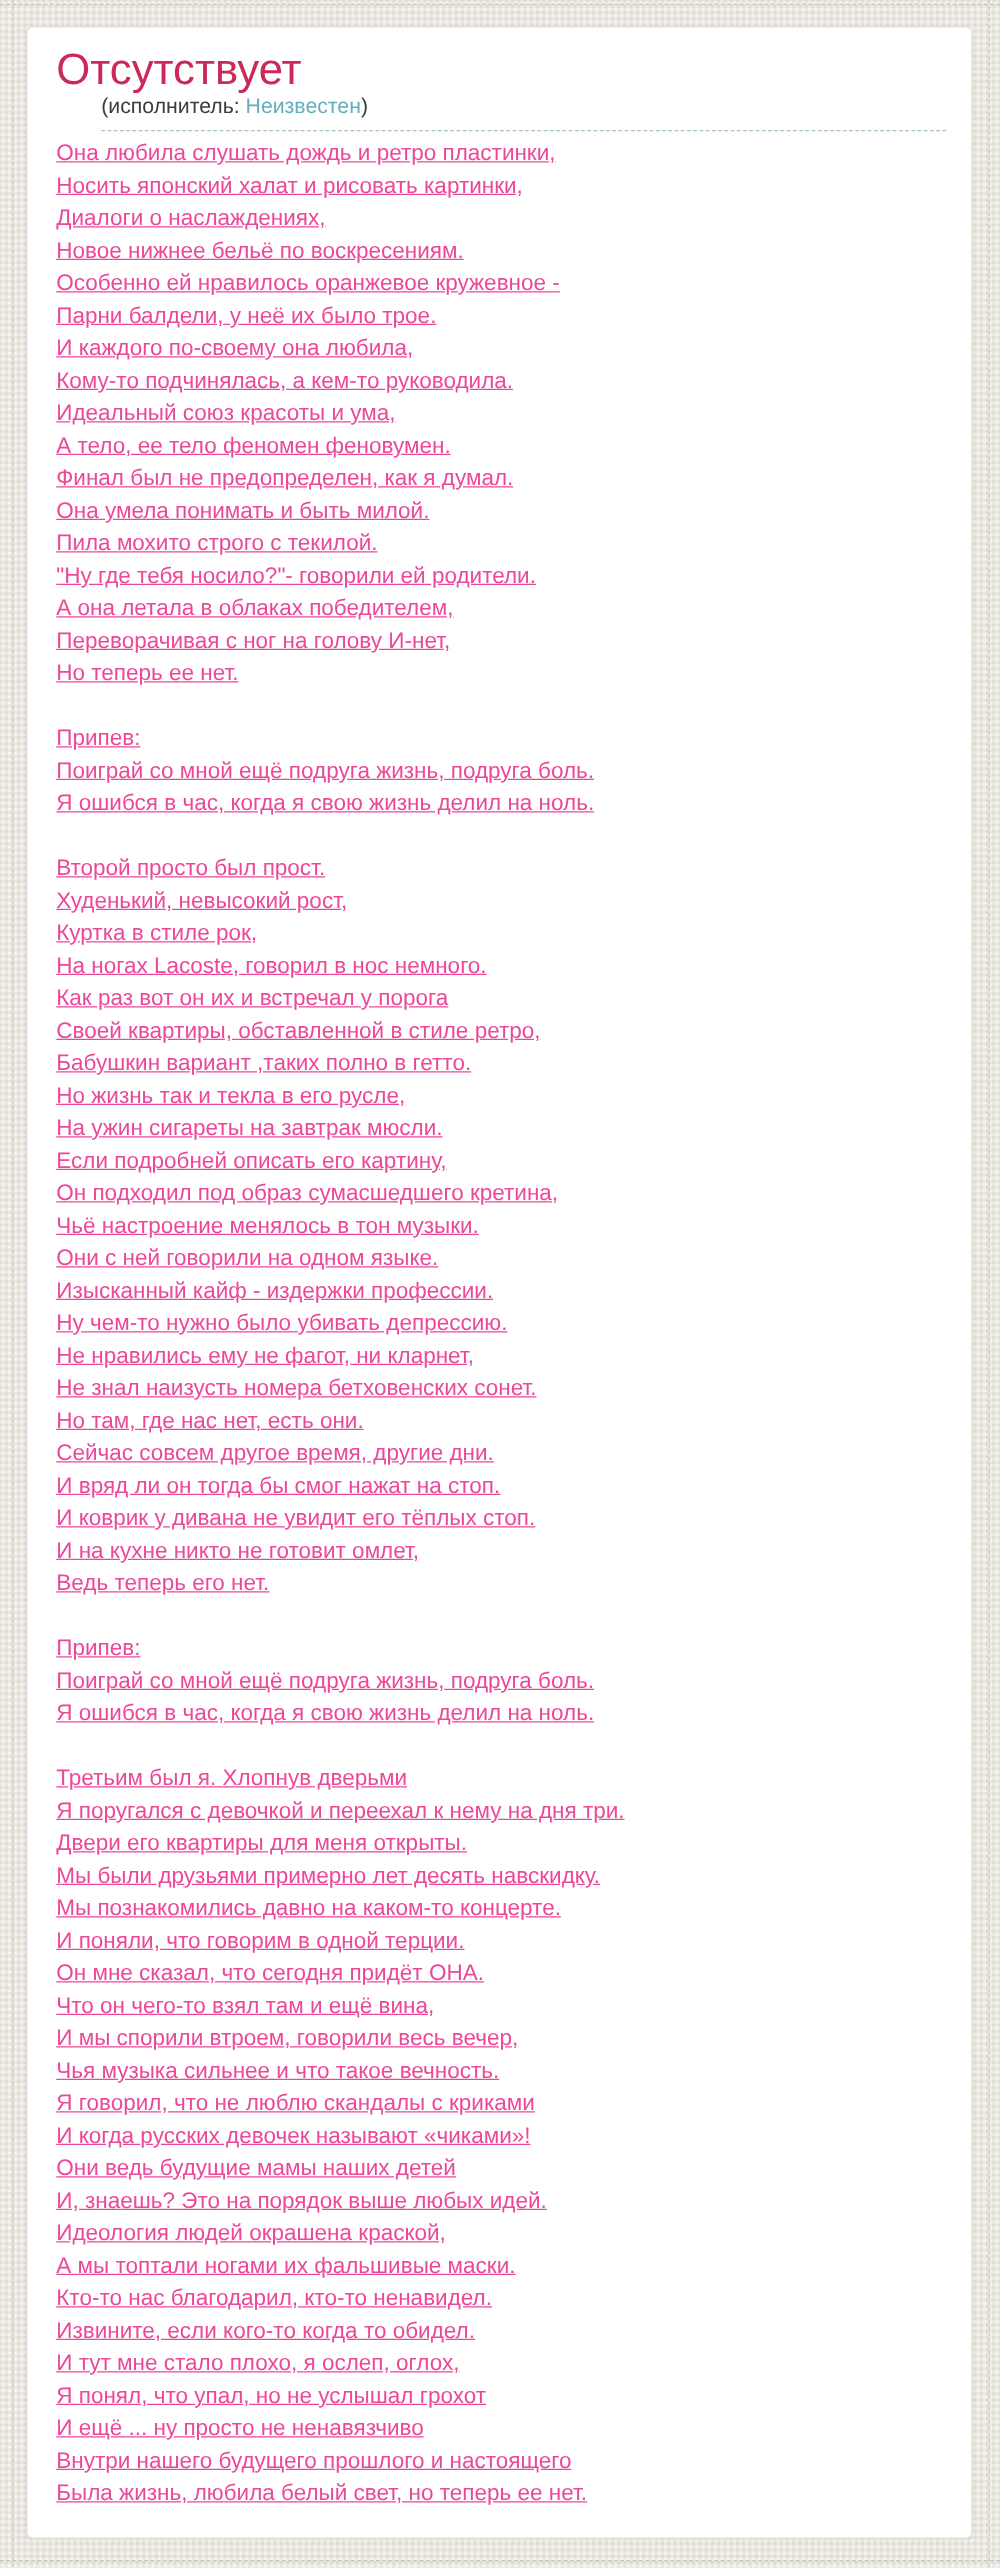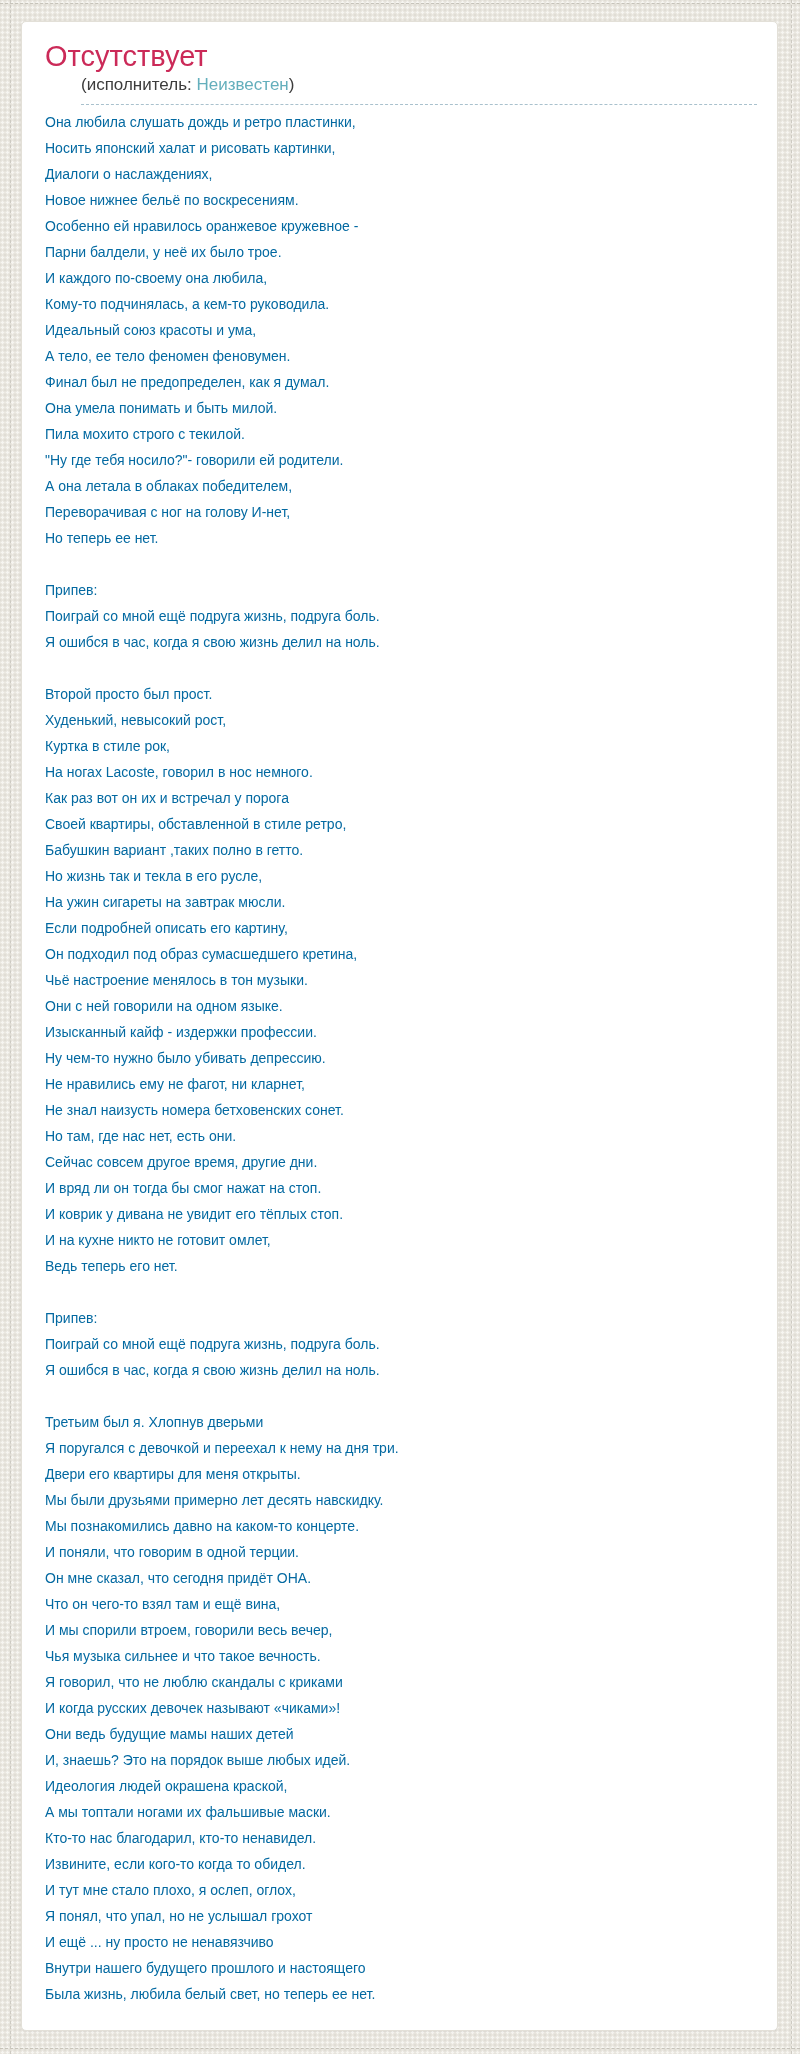--- a/index.html
+++ b/index.html
@@ -30,45 +30,46 @@
     width: 757px;
     height: 2010px;
     background: #ffffff;
     border: 1px solid #e3e0d8;
     border-radius: 5px;
     box-shadow: 0 1px 2px rgba(0,0,0,0.05);
     padding: 18px 20px 0 23px;
   }
   .song-title {
     margin: 0;
-    font-size: 29px;
+    font-size: 35px;
     font-weight: 400;
     line-height: 32px;
     color: #cb2a58;
   }
   .artist-line {
     font-size: 17px;
     line-height: 21px;
     color: #3c3c3c;
     padding: 2px 0 9px 0;
     border-bottom: 1px dashed #a9c1cd;
     white-space: pre-wrap;
     margin-left: 36px;
   }
   .artist-link {
     color: #64afbc;
     text-decoration: none;
     cursor: pointer;
   }
   .lyrics {
     margin-top: 4px;
-    font-size: 14px;
+    font-size: 18px;
     line-height: 26px;
-    color: #0369a1;
+    color: #ec4899;
     white-space: pre-line;
+    text-decoration: underline;
   }
 </style>
 </head>
 <body>
 
 <div class="frame-top"></div>
 <div class="frame-bottom"></div>
 <div class="frame-left"></div>
 <div class="frame-right"></div>
 

